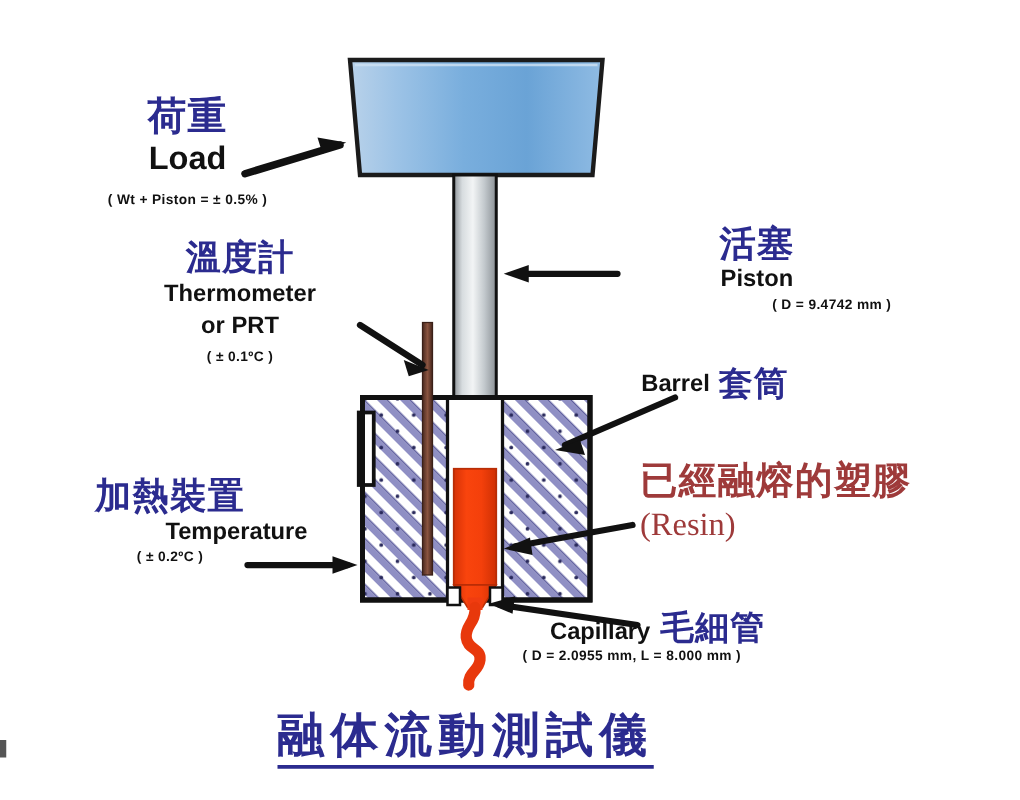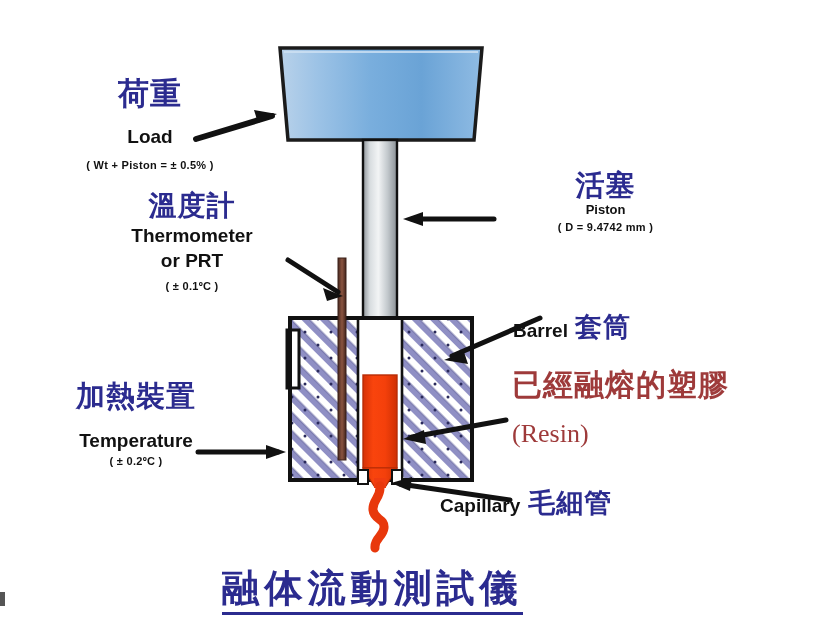--- a/index.html
+++ b/index.html
@@ -38,64 +38,64 @@
     font-family: "Liberation Sans", sans-serif;
     color: #111111;
     font-weight: 700;
     font-size: 11px;
     letter-spacing: .3px;
   }
 
   
   #lbl-load { left: 40px; top: 76px; width: 220px; }
   #lbl-load .cjk { font-size: 31px; }
-  #lbl-load .eng { font-size: 19px; margin-top: 14px; }
+  #lbl-load .eng { font-size: 26px; margin-top: 0; }
   #lbl-load .spec { margin-top: 12px; }
 
   
   #lbl-thermo { left: 92px; top: 190px; width: 200px; }
   #lbl-thermo .cjk { font-size: 28px; }
   #lbl-thermo .eng { font-size: 19px; margin-top: 3px; }
   #lbl-thermo .eng.second { font-size: 19px; }
   #lbl-thermo .spec { margin-top: 8px; }
 
   
   #lbl-temp { left: 26px; top: 380px; width: 220px; }
   #lbl-temp .cjk { font-size: 29px; }
-  #lbl-temp .eng { font-size: 19px; margin-top: 17px; }
+  #lbl-temp .eng { font-size: 19px; margin-top: 2px; text-align: right; }
   #lbl-temp .spec { margin-top: 3px; }
 
   
-  #lbl-piston { left: 498px; top: 169px; width: 215px; }
+  #lbl-piston { left: 498px; top: 179px; width: 215px; }
   #lbl-piston .cjk { font-size: 29px; }
-  #lbl-piston .eng { font-size: 13px; margin-top: 1px; }
-  #lbl-piston .spec { margin-top: 3px; }
+  #lbl-piston .eng { font-size: 19px; margin-top: 1px; }
+  #lbl-piston .spec { margin-top: 3px; text-align: right; }
 
   
   #lbl-barrel { left: 513px; top: 292px; width: 215px; text-align: left; }
-  #lbl-barrel .row { display: flex; align-items: flex-end; gap: 7px; margin-top: 19px; }
+  #lbl-barrel .row { display: flex; align-items: center; gap: 7px; }
   #lbl-barrel .eng { font-size: 19px; }
   #lbl-barrel .cjk { font-size: 27px; }
   #lbl-barrel .spec { margin-top: 1px; }
 
   
   #lbl-resin { left: 512px; top: 368px; width: 300px; text-align: left; }
   #lbl-resin .cjk-red {
     font-family: "DejaVu Sans", "Liberation Sans", sans-serif;
     color: #9e3a3a;
     font-weight: 700;
     font-size: 30px;
     letter-spacing: 1px;
   }
   #lbl-resin .eng-red {
     font-family: "Liberation Serif", serif;
     color: #9e3a3a;
     font-weight: 400;
     font-size: 26px;
-    margin-top: 16px;
+    margin-top: 2px;
   }
 
   
   #lbl-capillary { left: 440px; top: 487px; width: 330px; text-align: left; }
   #lbl-capillary .row { display: flex; align-items: baseline; gap: 8px; }
   #lbl-capillary .eng { font-size: 19px; }
   #lbl-capillary .cjk { font-size: 27px; }
   #lbl-capillary .spec { margin-top: 1px; margin-left: -22px; }
 
   
@@ -276,20 +276,21 @@
   <div class="label-block" id="lbl-resin">
     <div class="cjk-red">已經融熔的塑膠</div>
     <div class="eng-red">(Resin)</div>
   </div>
 
   <div class="label-block" id="lbl-capillary">
     <div class="row">
       <span class="eng">Capillary</span>
       <span class="cjk">毛細管</span>
     </div>
+    <div class="spec">( D = 2.0955 mm, L = 8.000 mm )</div>
   </div>
 
   <div id="lbl-title">
     <span>融体流動測試儀</span>
   </div>
 
   <div class="edge-artifact"></div>
 
 </div>
 

